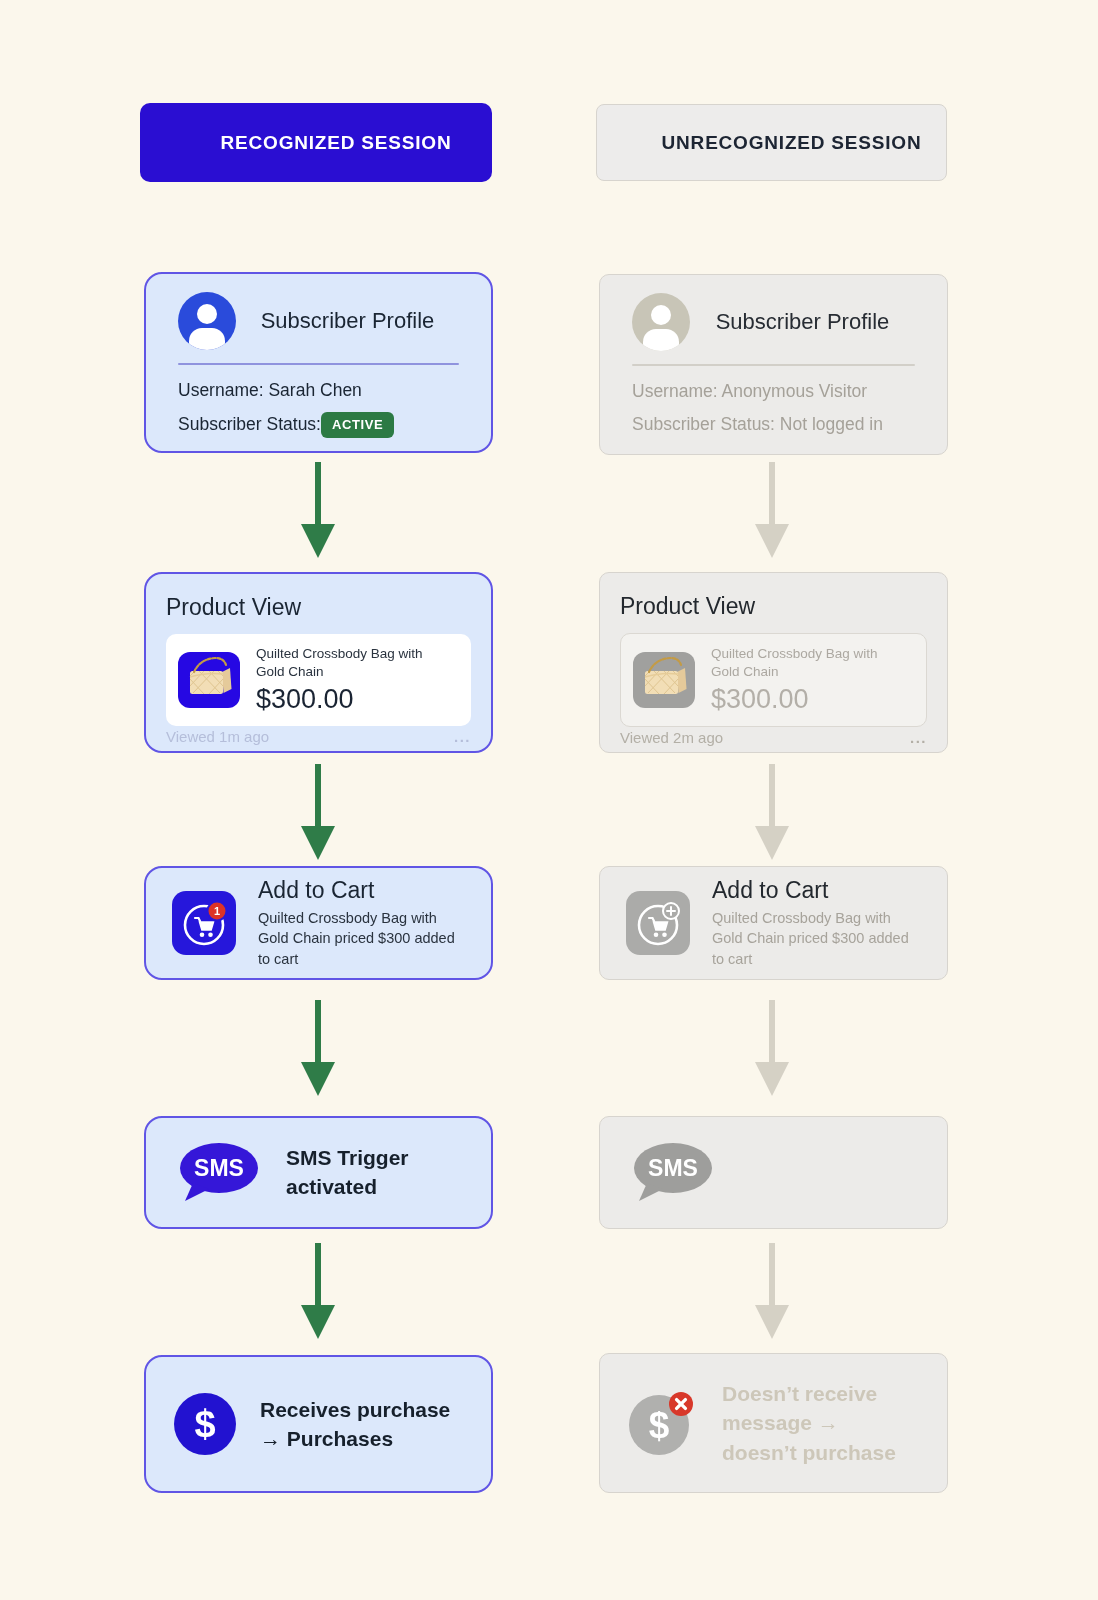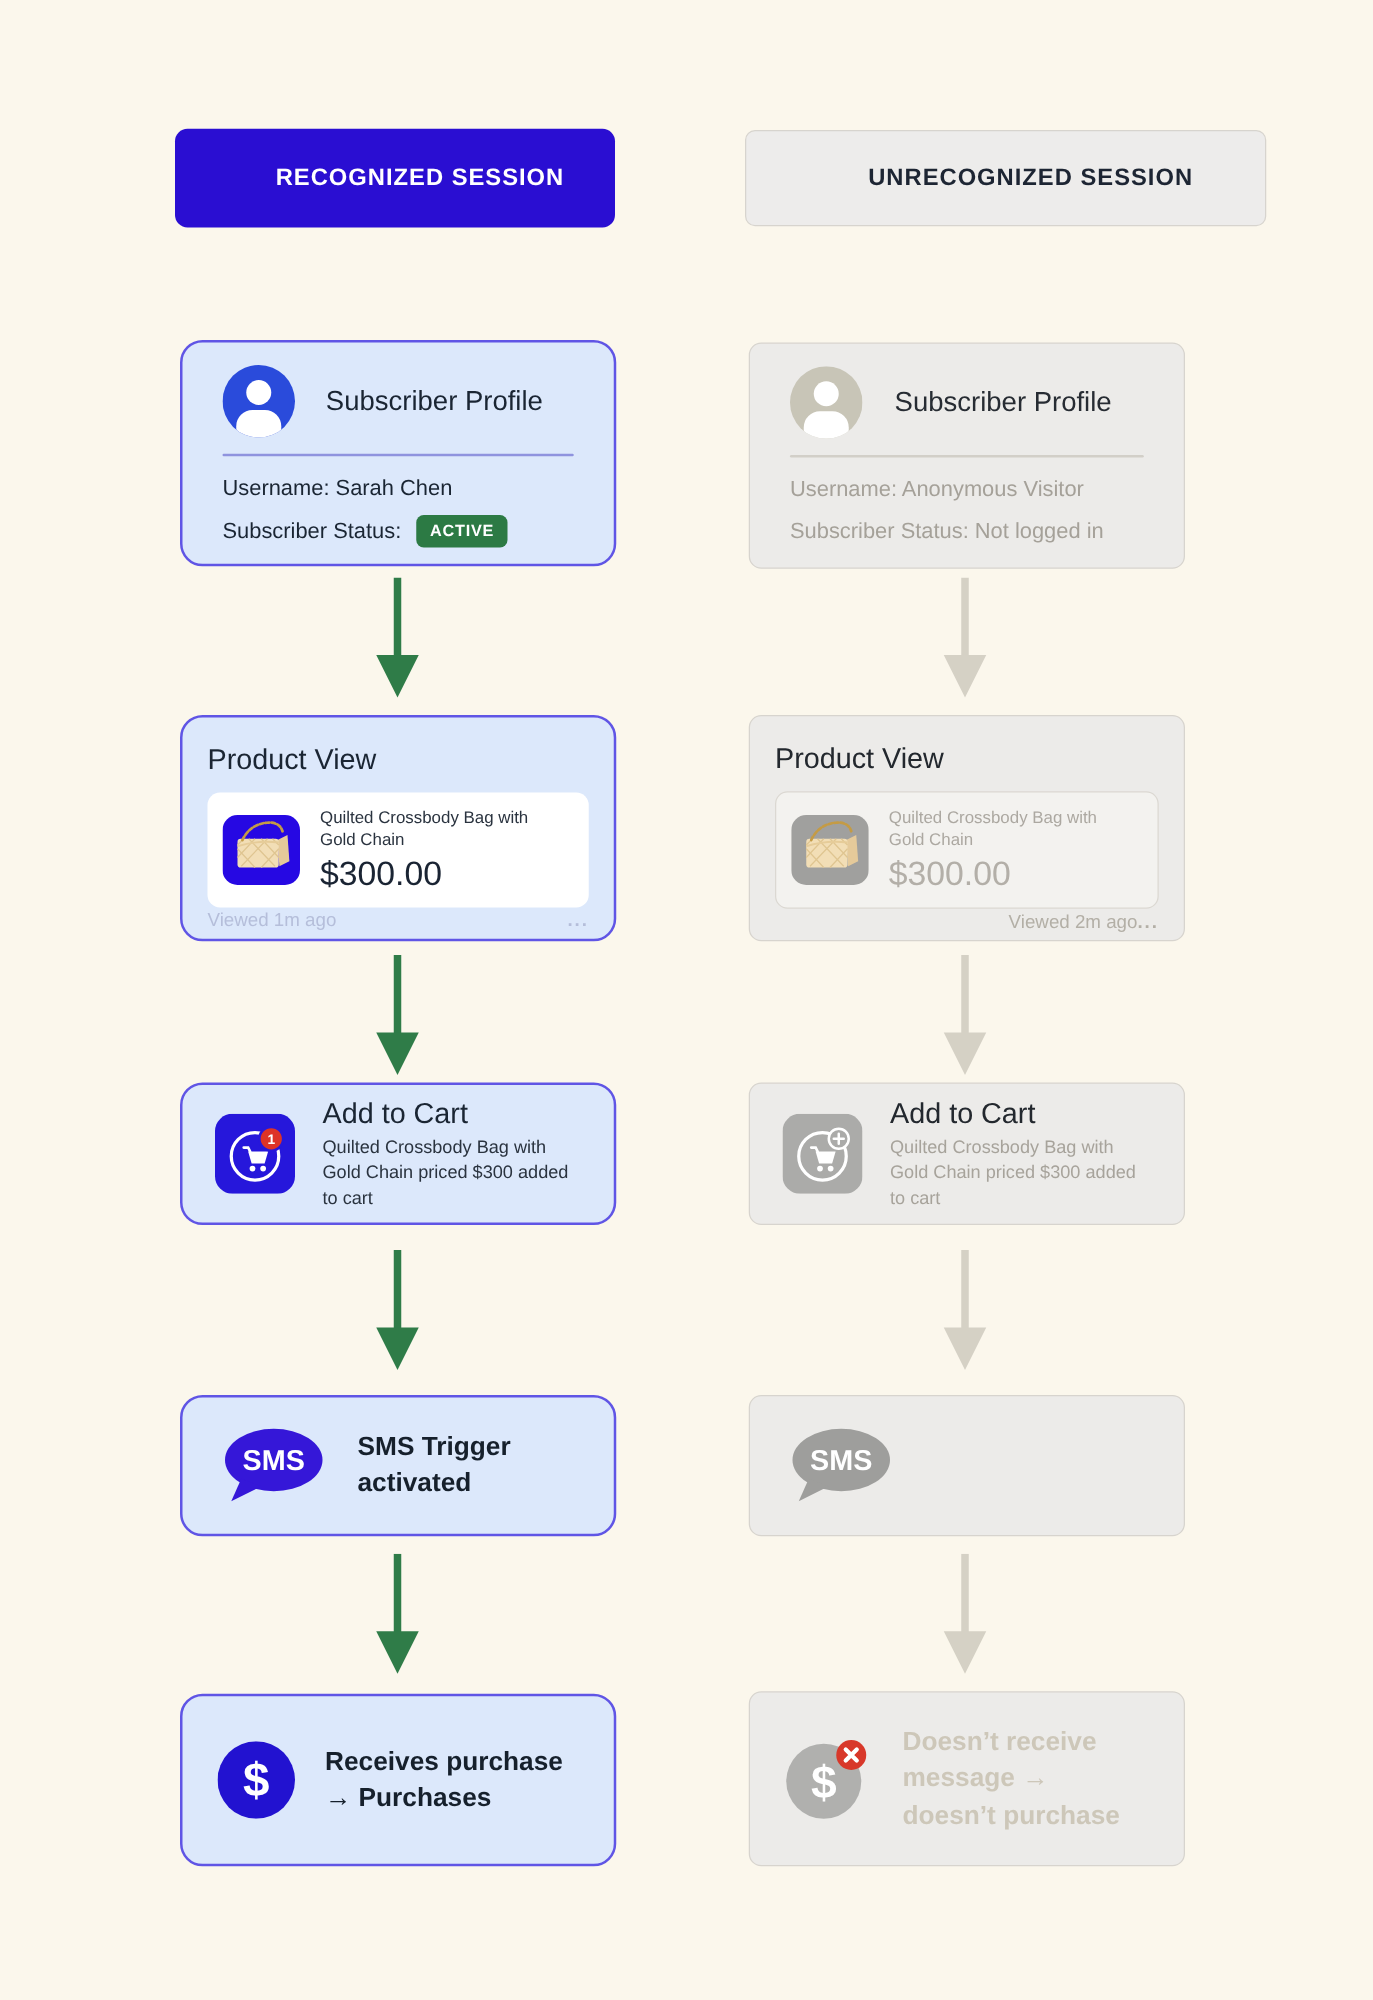--- a/index.html
+++ b/index.html
@@ -5,21 +5,21 @@
   html,body{margin:0;padding:0;}
   body{font-family:"Liberation Sans","DejaVu Sans",sans-serif;background:#FBF7EC;}
   .canvas{position:relative;width:1098px;height:1600px;background:#FBF7EC;overflow:hidden;}
 
   
   .hdr{position:absolute;display:flex;align-items:center;justify-content:center;
        font-weight:bold;font-size:19px;letter-spacing:.8px;box-sizing:border-box;padding-left:40px;}
   .hdr-blue{background:#2A0ED2;color:#FFFFFF;border-radius:10px;}
   .hdr-gray{background:#EDECEB;color:#1D2533;border:1px solid #D7D4CE;border-radius:8px;}
   .p-hl{left:140px;top:103px;width:352px;height:79px;}
-  .p-hr{left:596px;top:104px;width:417px;height:77px;}
+  .p-hr{left:596px;top:104px;width:351px;height:77px;}
 
   
   .card{position:absolute;box-sizing:border-box;}
   .card.blue{background:#DCE8FB;border:2px solid #6055E5;border-radius:18px;}
   .card.gray{background:#ECEBE9;border:1px solid #D7D4CE;border-radius:10px;}
   .p-al{left:144px;top:272px;width:349px;height:181px;}
   .p-ar{left:599px;top:274px;width:349px;height:181px;}
   .p-bl{left:144px;top:572px;width:349px;height:181px;}
   .p-br{left:599px;top:572px;width:349px;height:181px;}
   .p-cl{left:144px;top:866px;width:349px;height:114px;}
@@ -39,38 +39,38 @@
   
   .prof{padding:18px 32px 0;}
   .prof-head{display:flex;align-items:center;}
   .prof-title{flex:1;text-align:center;font-size:22px;color:#1A2533;}
   .gray .prof-title{color:#272C33;}
   .divider{height:2px;background:#8F93DE;margin-top:13px;border-radius:1px;}
   .gray .divider{background:#D2CFC8;height:1.5px;}
   .prof-line{font-size:17.5px;color:#1A2533;margin-top:9px;line-height:1.4;}
   .prof-line.first{margin-top:13px;}
   .gray .prof-line{color:#A5A199;}
-  .status-line{display:flex;align-items:center;gap:12px;}
+  .status-line{display:flex;align-items:center;gap:0;}
   .badge-active{background:#2C7A44;color:#FFFFFF;font-weight:bold;font-size:13px;
                 padding:4px 11px;border-radius:6px;letter-spacing:.6px;}
 
   
   .pv{padding:20px 20px 0;}
   .pv-title{font-size:23px;color:#1A2533;}
   .gray .pv-title{color:#23282E;}
   .mini-card{margin-top:13px;background:#FFFFFF;border-radius:10px;padding:11px 12px;
              display:flex;gap:16px;align-items:center;box-sizing:border-box;}
   .gray .mini-card{background:#F3F2EF;border:1px solid #DBD8D2;}
   .prod-name{font-size:13.5px;color:#2A333F;line-height:1.35;max-width:178px;}
   .gray .prod-name{color:#ACA8A1;}
   .prod-price{font-size:27px;color:#1A2433;margin-top:3px;}
   .gray .prod-price{color:#B3AFA8;}
   .viewed-row{display:flex;justify-content:space-between;align-items:center;
               margin-top:2px;font-size:15px;color:#B5BEDA;}
-  .gray .viewed-row{color:#B3AFA6;justify-content:flex-end;}
+  .gray .viewed-row{color:#B3AFA6;}
   .dots{font-weight:bold;letter-spacing:1.5px;}
 
   
   .cartc{display:flex;align-items:center;gap:22px;padding:0 26px;height:100%;}
   .cart-title{font-size:23px;color:#1A2533;}
   .gray .cart-title{color:#23282E;}
   .cart-desc{font-size:14.5px;color:#2A333F;line-height:1.4;margin-top:4px;max-width:242px;}
   .gray .cart-desc{color:#A7A39B;}
 
   

